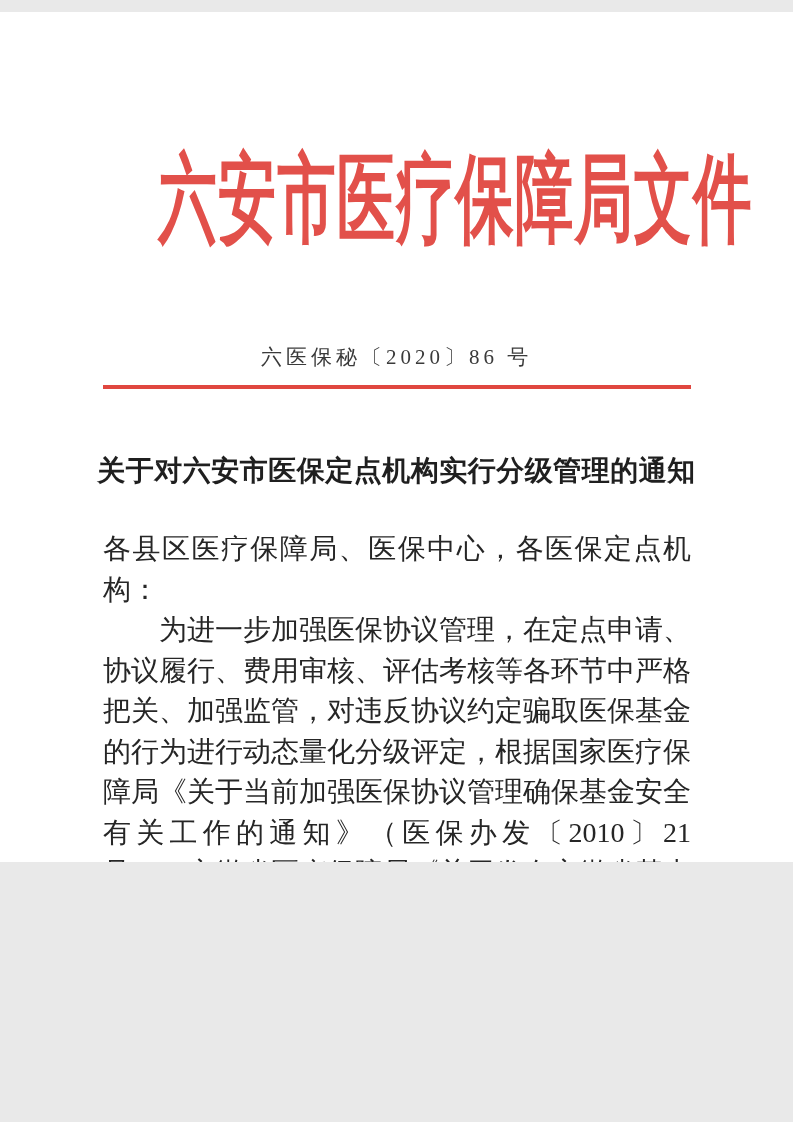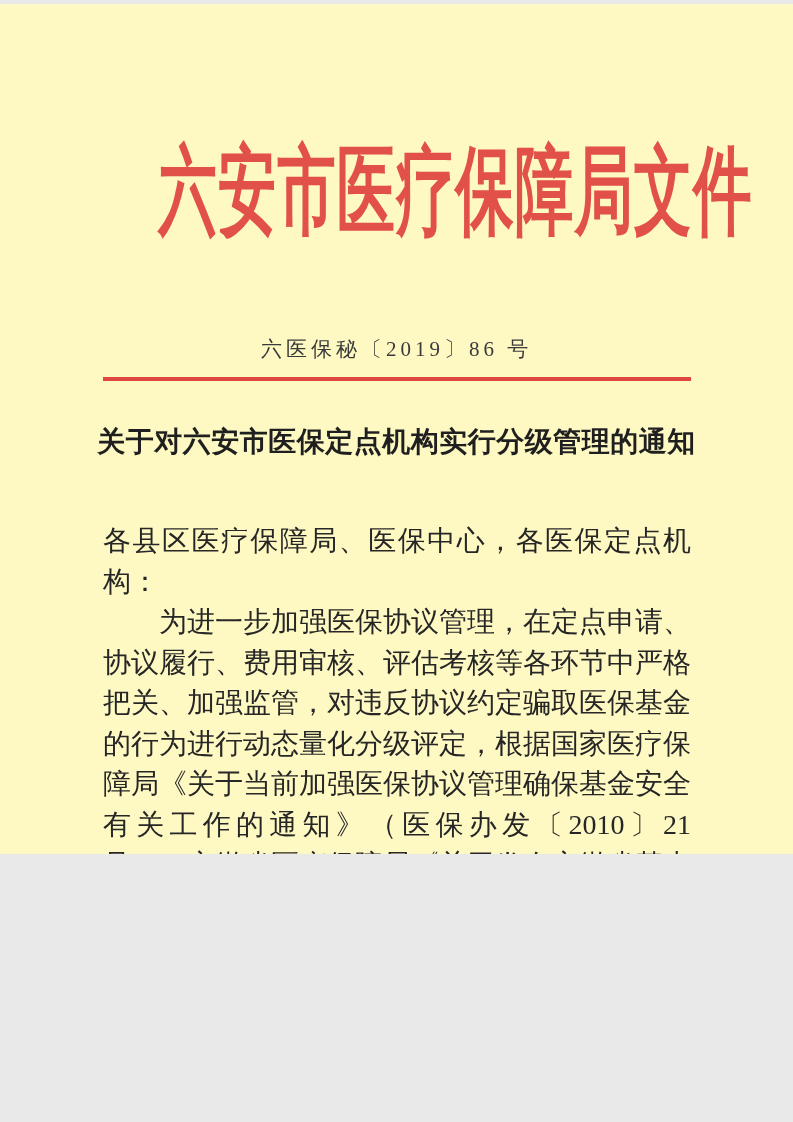--- a/index.html
+++ b/index.html
@@ -1,22 +1,22 @@
 <!DOCTYPE html>
 <html><head>
 <meta charset="utf-8">
 <style>
   * { margin: 0; padding: 0; box-sizing: border-box; }
   html, body { background: #e9e9e9; }
   .page {
     position: relative;
     width: 793px;
     height: 850px;
-    margin: 4px auto;
-    background: #fef9c3;
+    margin: 12px auto;
+    background: #ffffff;
     overflow: hidden;
     font-family: "Liberation Serif", "DejaVu Serif", serif;
   }
   .banner-title {
     position: absolute;
     top: 136px;
     left: 0;
     width: 100%;
     text-align: center;
     font-size: 97px;
@@ -41,21 +41,21 @@
   .red-rule {
     position: absolute;
     top: 373px;
     left: 103px;
     width: 588px;
     height: 4px;
     background: #e0473f;
   }
   .doc-title {
     position: absolute;
-    top: 419px;
+    top: 440px;
     left: 0;
     width: 100%;
     text-align: center;
     font-size: 28px;
     font-weight: bold;
     color: #1f1f1f;
     letter-spacing: 0.5px;
   }
   .body-text {
     position: absolute;
@@ -88,21 +88,21 @@
     white-space: nowrap;
   }
 </style>
 </head>
 <body>
 
 <div class="page">
 
   <div class="banner-title">六安市医疗保障局文件</div>
 
-  <div class="doc-number">六医保秘〔2019〕86 号</div>
+  <div class="doc-number">六医保秘〔2020〕86 号</div>
 
   <div class="red-rule"></div>
 
   <h1 class="doc-title">关于对六安市医保定点机构实行分级管理的通知</h1>
 
   <div class="body-text">
     <p class="salutation">各县区医疗保障局、医保中心，各医保定点机构：</p>
     <p class="indent">为进一步加强医保协议管理，在定点申请、协议履行、费用审核、评估考核等各环节中严格把关、加强监管，对违反协议约定骗取医保基金的行为进行动态量化分级评定，根据国家医疗保障局《关于当前加强医保协议管理确保基金安全有关工作的通知》（医保办发〔2010〕21 号），安徽省医疗保障局《关于发布安徽省基本医疗保险定点机构协议范本的通知》（皖医保发[2019]9号)，我市将于 2020 年 1 月 1 日起对医保定点机构实行分级管理，现将具体要求通知如下：</p>
     <p class="section-heading">一、实施目标</p>
   </div>

